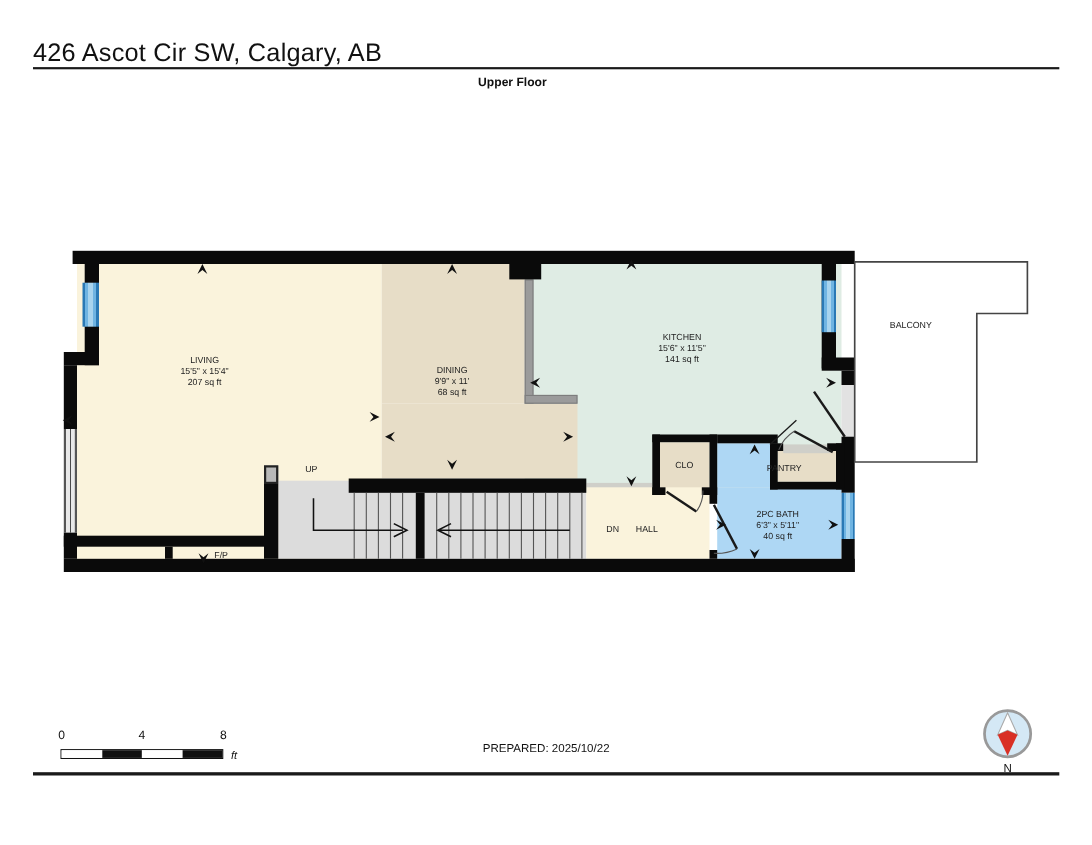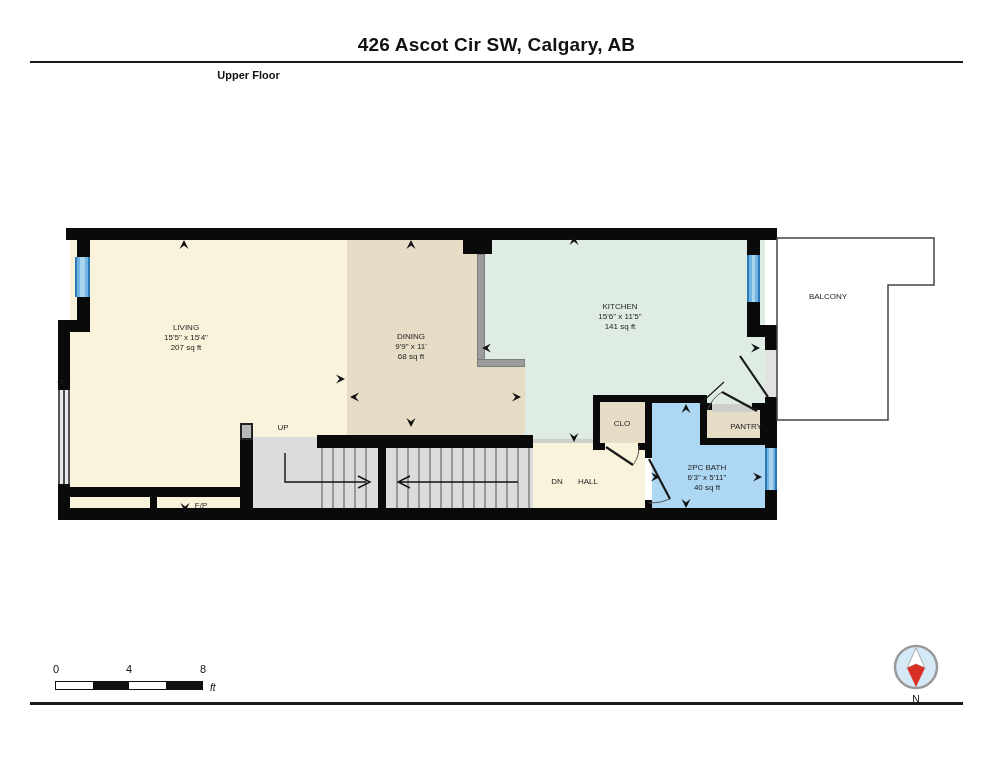--- a/index.html
+++ b/index.html
@@ -1,22 +1,22 @@
 <!DOCTYPE html>
 <html><head>
 <meta charset="utf-8">
 <style>
   html,body{margin:0;padding:0;background:#fff;}
   body{font-family:"Liberation Sans", sans-serif;color:#111;}
   .page{position:relative;width:993px;height:768px;background:#fff;overflow:hidden;}
   .abs{position:absolute;}
-  .title{left:30px;right:30px;top:34px;text-align:center;font-size:19px;font-weight:bold;letter-spacing:.2px;}
+  .title{left:30px;right:30px;top:34px;text-align:left;font-size:23px;font-weight:normal;letter-spacing:.2px;}
   .hrule{left:30px;right:30px;top:61px;height:2px;background:#1a1a1a;}
   .floorinfo{left:0;top:68px;width:100%;display:grid;grid-template-columns:497px auto;column-gap:10px;font-size:11px;line-height:15px;}
-  .floorinfo .fl{text-align:center;font-weight:bold;}
+  .floorinfo .fl{text-align:right;font-weight:bold;}
   .floorinfo .ar div{white-space:nowrap;}
   .wall{background:#0a0a0a;}
   .room-label{transform:translate(-50%,-50%);text-align:center;font-size:8px;line-height:10px;color:#222;white-space:nowrap;}
   .small-label{transform:translate(-50%,-50%);font-size:8px;color:#222;white-space:nowrap;}
   .window{background:linear-gradient(90deg,#2a79b5 0 16%,#6fb4e2 16% 36%,#a8d4ee 36% 64%,#6fb4e2 64% 84%,#2a79b5 84%);}
   .counter{background:#9b9b9b;border:1px solid #7d7d7d;box-sizing:border-box;}
   .glasswall{background:linear-gradient(90deg,#e8e8e8 0 40%,#4a4a4a 40% 58%,#e8e8e8 58%);border-left:2px solid #555;border-right:2px solid #555;box-sizing:border-box;}
   .doorgap{background:#e2e2e2;}
   .threshold{background:#cfcfc9;}
   .newel{background:#b8b8b8;border:2px solid #222;box-sizing:border-box;}
@@ -157,33 +157,34 @@
     <div>141 sq ft</div>
   </div>
   <div class="abs room-label" style="left:707px;top:478px">
     <div>2PC BATH</div>
     <div>6'3" x 5'11"</div>
     <div>40 sq ft</div>
   </div>
 
   <div class="abs small-label" style="left:828px;top:296px">BALCONY</div>
   <div class="abs small-label" style="left:622px;top:423px">CLO</div>
-  <div class="abs small-label" style="left:746px;top:426px">PANTRY</div>
+  <div class="abs small-label" style="left:713px;top:426px">PANTRY</div>
   <div class="abs small-label" style="left:588px;top:481px">HALL</div>
   <div class="abs small-label" style="left:557px;top:481px">DN</div>
   <div class="abs small-label" style="left:283px;top:427px">UP</div>
   <div class="abs small-label" style="left:201px;top:505px">F/P</div>
 
   <div class="abs scalenum" style="left:56px;top:663px">0</div>
   <div class="abs scalenum" style="left:129px;top:663px">4</div>
   <div class="abs scalenum" style="left:203px;top:663px">8</div>
   <div class="abs scalebar">
     <div class="sb-w"></div>
     <div class="sb-b"></div>
     <div class="sb-w"></div>
     <div class="sb-b"></div>
   </div>
   <div class="abs ftlabel" style="left:210px;top:682px">ft</div>
 
+  <div class="abs prepared">PREPARED: 2025/10/22</div>
   <div class="abs north">N</div>
   <div class="abs footrule"></div>
 
 </div>
 
 </body></html>

